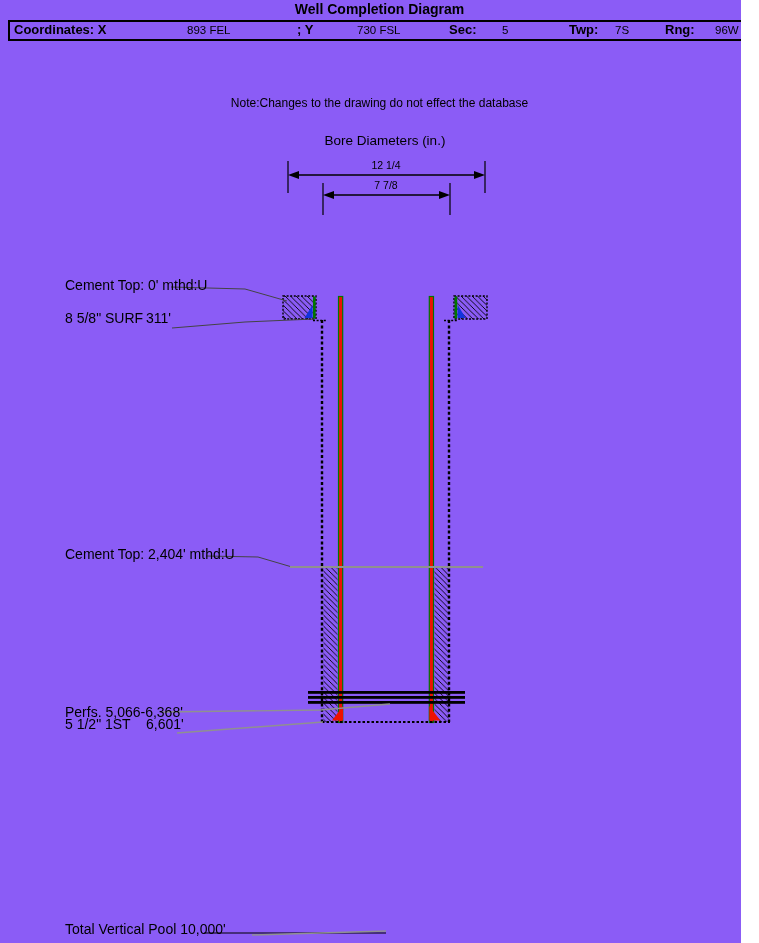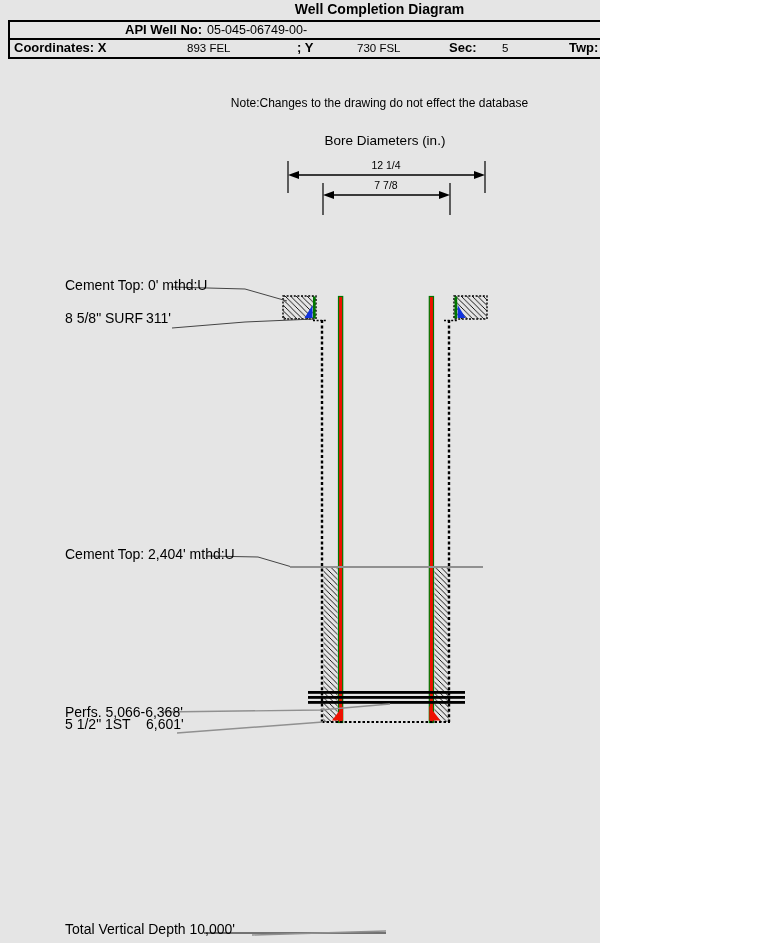--- a/index.html
+++ b/index.html
@@ -1,16 +1,16 @@
 <!DOCTYPE html>
 <html><head>
 <meta charset="utf-8">
 <style>
   html,body{margin:0;padding:0;background:#fff;}
-  .page{position:relative;width:600px;height:943px;background:#e5e5e5;
+  .page{position:relative;width:741px;height:943px;background:#8b5cf6;
         font-family:"Liberation Sans",sans-serif;color:#000;overflow:hidden;}
   .title{position:absolute;top:1px;left:0;width:759px;text-align:center;
          font-size:14px;font-weight:bold;}
   .htable{position:absolute;left:8px;top:20px;width:739px;border:2px solid #000;}
   .hrow{position:relative;border-bottom:2px solid #000;}
   .hrow:last-child{border-bottom:none;}
   .r17{height:16px;} .r18{height:17px;}
   .hcell{position:absolute;top:1px;white-space:nowrap;font-size:11.5px;line-height:14px;}
   .hlabel{font-weight:bold;font-size:13px;}
   .note{position:absolute;top:96px;left:0;width:759px;text-align:center;font-size:12px;}
@@ -19,24 +19,20 @@
   svg.overlay{position:absolute;left:0;top:0;}
 </style>
 </head>
 <body>
 
 <div class="page">
 
   <div class="title">Well Completion Diagram</div>
 
   <div class="htable">
-    <div class="hrow r17">
-      <span class="hcell hlabel" style="left:115px;">API Well No:</span>
-      <span class="hcell" style="left:197px;font-size:12.5px;">05-045-06749-00-</span>
-    </div>
     <div class="hrow r18">
       <span class="hcell hlabel" style="left:4px;">Coordinates: X</span>
       <span class="hcell" style="left:177px;">893 FEL</span>
       <span class="hcell hlabel" style="left:287px;">; Y</span>
       <span class="hcell" style="left:347px;">730 FSL</span>
       <span class="hcell hlabel" style="left:439px;">Sec:</span>
       <span class="hcell" style="left:492px;">5</span>
       <span class="hcell hlabel" style="left:535px;margin-left:24px;">Twp:</span>
       <span class="hcell" style="left:605px;">7S</span>
       <span class="hcell hlabel" style="left:655px;">Rng:</span>
@@ -115,15 +111,15 @@
     <line x1="252" y1="935" x2="386" y2="931" stroke-width="1.4" stroke="#909090"></line>
   </svg>
 
   <div class="anno" style="left:65px;top:277px;">Cement Top: 0' mthd:U</div>
   <div class="anno" style="left:65px;top:310px;">8 5/8" SURF</div>
   <div class="anno" style="left:146px;top:310px;">311'</div>
   <div class="anno" style="left:65px;top:546px;">Cement Top: 2,404' mthd:U</div>
   <div class="anno" style="left:65px;top:696px;margin-top:8px;">Perfs. 5,066-6,368'</div>
   <div class="anno" style="left:65px;top:716px;">5 1/2" 1ST</div>
   <div class="anno" style="left:146px;top:716px;">6,601'</div>
-  <div class="anno" style="left:65px;top:921px;">Total Vertical Depth 10,000'</div>
+  <div class="anno" style="left:65px;top:921px;">Total Vertical Pool 10,000'</div>
 
 </div>
 
 </body></html>

